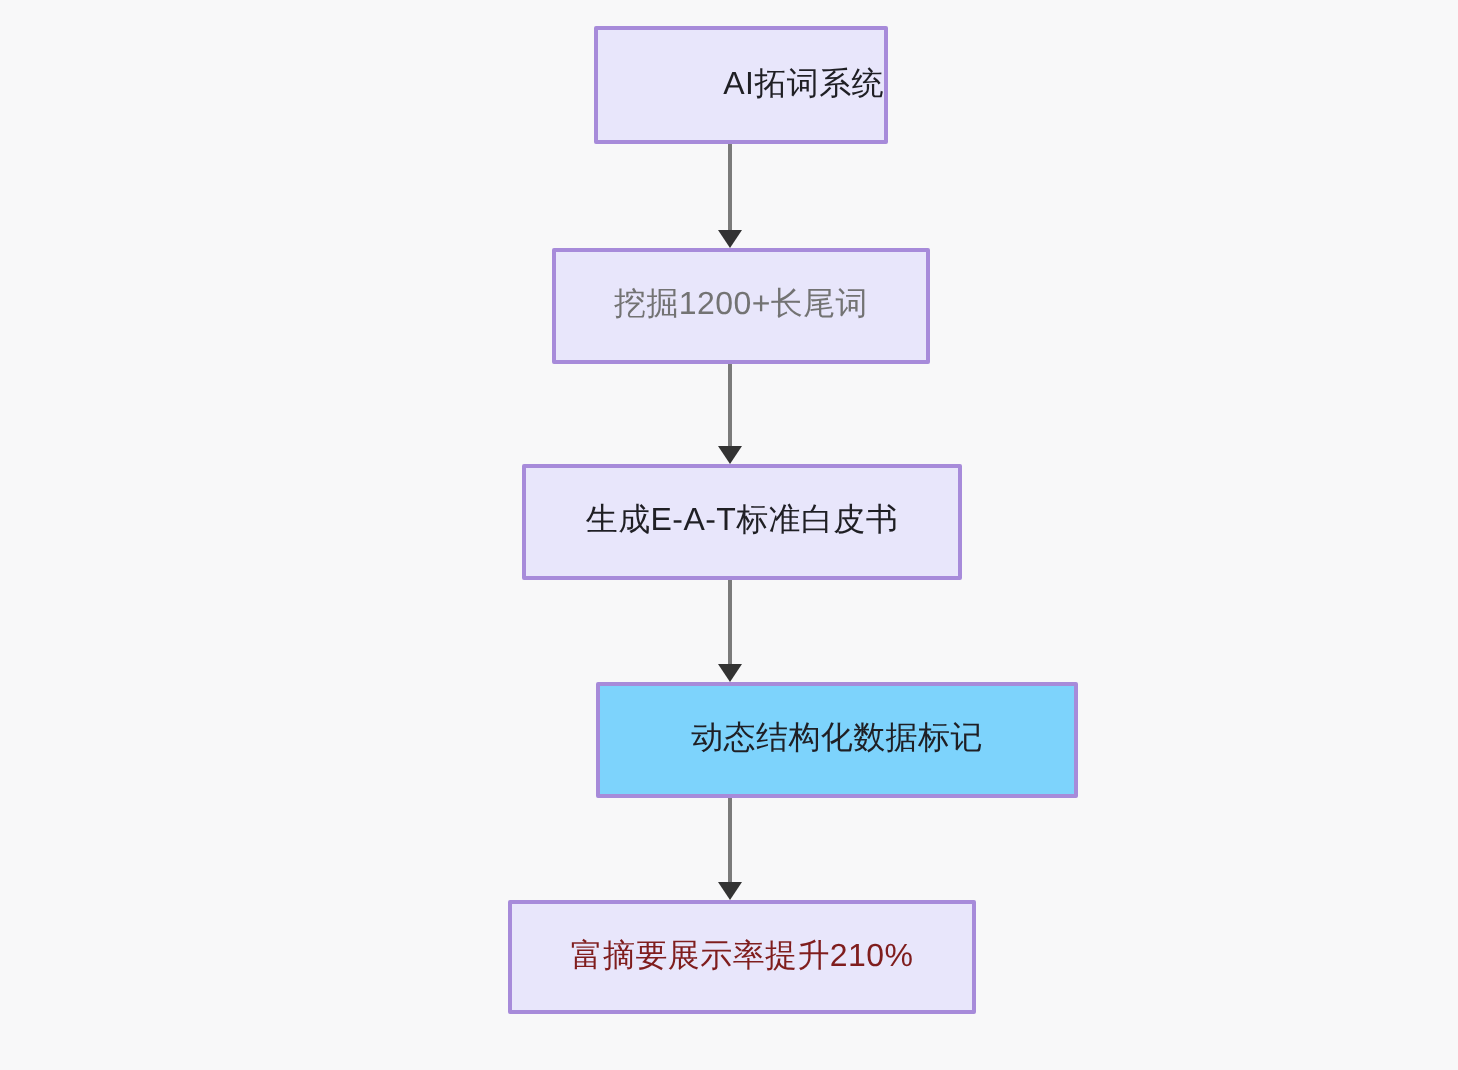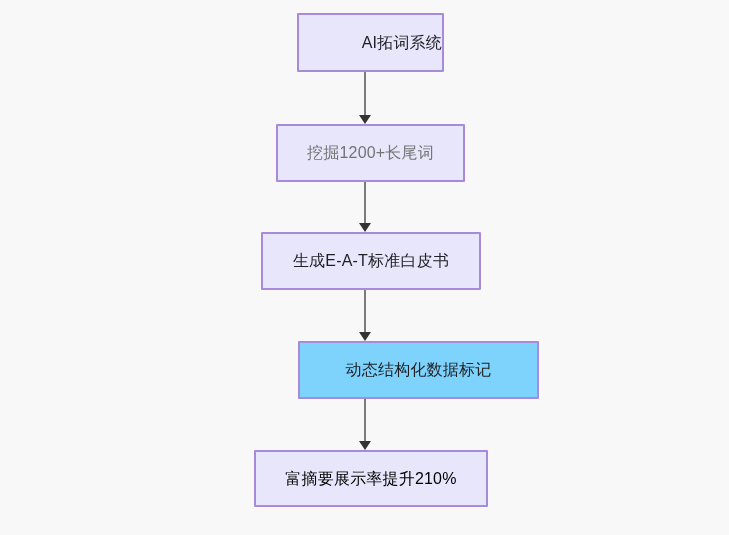--- a/index.html
+++ b/index.html
@@ -92,17 +92,17 @@
 
   <div class="node" id="node-4" style="left: 264px; top: 341px; width: 241px; height: 58px; background: #7dd3fc; border-color: rgb(167, 139, 218); color: rgb(31, 31, 36); margin-left: 34px;">
     <span class="node-label">动态结构化数据标记</span>
   </div>
 
   <div class="connector" id="edge-4" style="left: 359px; top: 399px; height: 51px;">
     <span class="stem" style="height: 43px; background: rgb(123, 123, 123);"></span>
     <span class="head" style="border-top-color: rgb(51, 51, 51);"></span>
   </div>
 
-  <div class="node" id="node-5" style="left: 254px; top: 450px; width: 234px; height: 57px; background: rgb(232, 230, 251); border-color: rgb(167, 139, 218); color: #000000;">
+  <div class="node" id="node-5" style="left: 254px; top: 450px; width: 234px; height: 57px; background: rgb(232, 230, 251); border-color: rgb(167, 139, 218); color: #7f1d1d;">
     <span class="node-label">富摘要展示率提升210%</span>
   </div>
 
 </div>
 
 </body></html>

